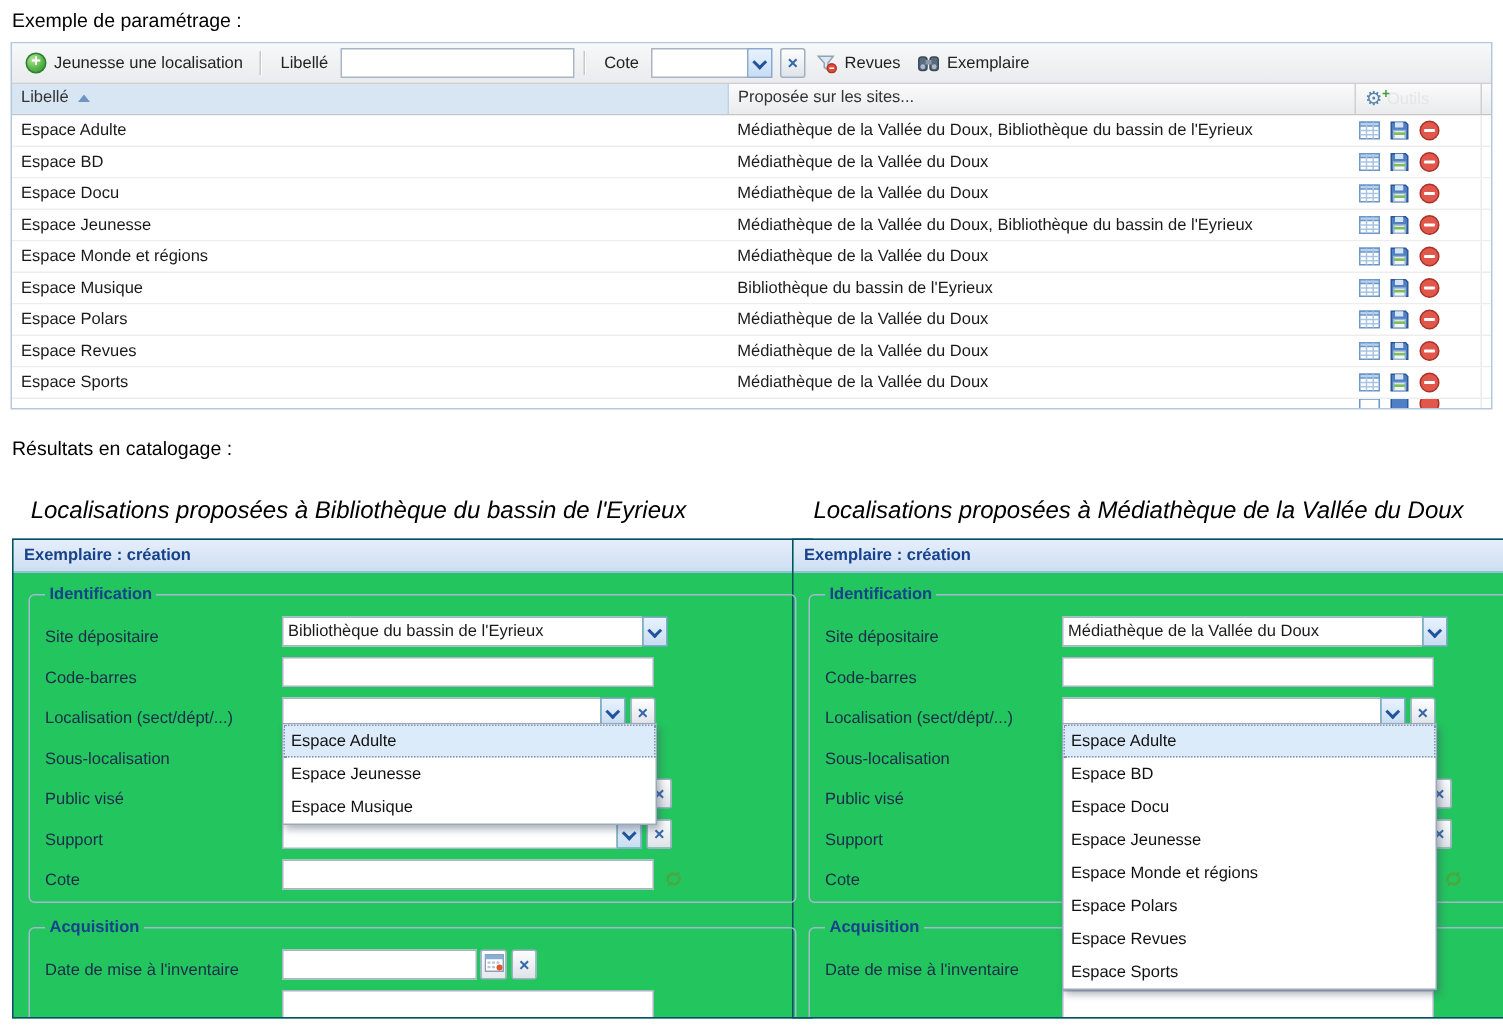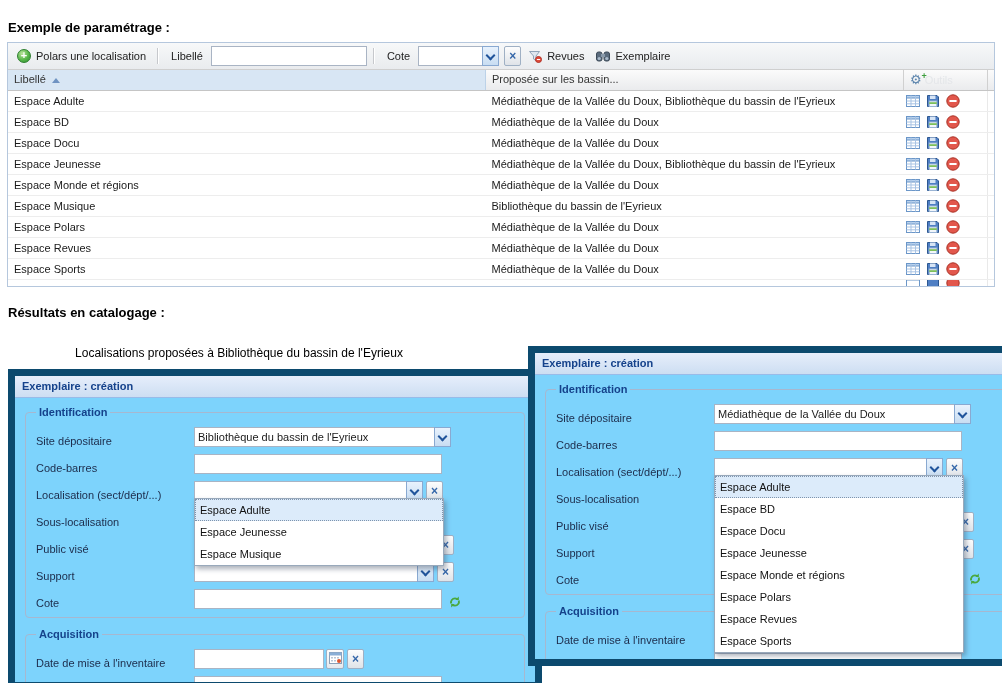--- a/index.html
+++ b/index.html
@@ -1,17 +1,17 @@
 <!DOCTYPE html>
 <html><head>
 <meta charset="utf-8">
 <style>
   html,body{margin:0;padding:0;background:#fff}
   body{width:1002px;height:683px;font-family:"Liberation Sans",sans-serif;font-size:11px;color:#1a1a1a;overflow:hidden}
-  .sect-title{font-size:13px;font-weight:bold;color:#000;margin:20px 0 7px 8px}
+  .sect-title{font-size:13px;font-weight:normal;color:#000;margin:6px 0 7px 8px}
 
   
   .gridwrap{margin-left:7px;width:988px;border:1px solid #b5c7dd;box-sizing:border-box}
   .toolbar{height:26px;display:flex;align-items:center;background:linear-gradient(#f7f8f9,#e9ebee);border-bottom:1px solid #cfcfcf;padding:0 4px;gap:2px}
   .tb-btn{display:flex;align-items:center;gap:5px;padding:1px 5px;border-radius:3px;cursor:pointer;color:#222;white-space:nowrap}
   .tb-sep{width:1px;height:16px;background:#c6c8cc;border-right:1px solid #fff;margin:0 4px}
   .tb-label{margin:0 6px;color:#222}
   .tb-input{width:148px;height:16px;border:1px solid #a9b4c4;padding:1px 3px;font:11px "Liberation Sans",sans-serif}
   .combo{display:flex;align-items:center}
   .combo-text{height:14px;line-height:14px;padding:2px 3px;background:#fff;border:1px solid #a9b4c4;border-right:0;font-size:11px;overflow:hidden;white-space:nowrap}
@@ -38,22 +38,22 @@
   .gc1{width:478px}
   .gc2{width:418px}
   .gc3{width:84px;display:flex;align-items:center;gap:6px;padding-left:3px}
   .gc4{flex:1;border-left:1px solid #e9e9e9}
   .grid-row.partial{height:6px;border-bottom:0;overflow:hidden}
   .icon{width:14px;height:14px;display:inline-flex;cursor:pointer;flex:none}
 
   
   .panels{display:flex;margin:26px 0 0 8px;gap:58px}
   .panel-col{width:462px}
-  .caption{text-align:center;font-size:12px;margin-bottom:9px;color:#000}
-  .panel{width:534px;height:320px;box-sizing:border-box;border:7px solid #0c4a6e;background:#7dd3fc;overflow:hidden}
+  .caption{text-align:center;font-style:italic;font-size:16px;margin-bottom:9px;color:#000}
+  .panel{width:534px;height:320px;box-sizing:border-box;border:1px solid #0c4a6e;background:#22c55e;overflow:hidden}
   .panel-header{height:22px;box-sizing:border-box;line-height:21px;padding-left:7px;font-weight:bold;color:#15428b;background:linear-gradient(#e6eefb,#cddef2);border-bottom:1px solid #99bbe8}
   .panel-body{position:relative;padding:6px 8px}
   .fs{border:1px solid #a7b7cf;border-radius:4px;margin:2px;padding:2px 8px 8px 10px}
   .fs legend{font-weight:bold;color:#15428b;padding:0 3px;font-size:11px}
   .fs-acq{margin-top:10px}
   .frow{display:flex;align-items:flex-end;height:27px;position:relative}
   .flabel{flex:0 0 158px;color:#1c2b4a;white-space:nowrap;overflow:hidden}
   .txt{height:16px;border:1px solid #a9b4c4;padding:1px 3px;font:11px "Liberation Sans",sans-serif;background:#fff}
   .w-site{width:233px}
   .w-code{width:240px}
@@ -70,21 +70,21 @@
 </style>
 </head>
 <body>
 
 <h1 class="sect-title">Exemple de paramétrage :</h1>
 
 <div class="gridwrap">
   <div class="toolbar">
     <div class="tb-btn">
       <span class="ic-add">+</span>
-      <span>Polars une localisation</span>
+      <span>Jeunesse une localisation</span>
     </div>
     <span class="tb-sep"></span>
     <span class="tb-label">Libellé</span>
     <input class="tb-input" value="" style="">
     <span class="tb-sep"></span>
     <span class="tb-label">Cote</span>
     <div class="combo">
       <div class="combo-text w-tbsites"></div>
       <div class="trigger">
           <i class="chev"></i>
@@ -115,21 +115,21 @@
       </span>
       <span>Exemplaire</span>
     </div>
   </div>
 
   <div class="grid-header">
     <div class="gh gh1">
       <span>Libellé</span><span class="sort-asc"></span>
     </div>
     <div class="gh gh2">
-      <span>Proposée sur les bassin...</span>
+      <span>Proposée sur les sites...</span>
     </div>
     <div class="gh gh3">
       <span class="gear"><span>⚙</span><i class="plus">+</i></span>
       <span class="ghost">Outils</span>
     </div>
     <div class="gh gh4"></div>
   </div>
 
   <div class="grid-row">
     <div class="gc gc1">Espace Adulte</div>
@@ -548,20 +548,21 @@
           <div class="frow">
             <span class="flabel"></span>
             <input class="txt w-code" style="">
           </div>
         </fieldset>
       </div>
     </div>
   </div>
 
   <div class="panel-col">
+    <div class="caption">Localisations proposées à Médiathèque de la Vallée du Doux</div>
     <div class="panel">
       <div class="panel-header">Exemplaire : création</div>
       <div class="panel-body">
         <fieldset class="fs">
           <legend>Identification</legend>
           <div class="frow">
             <span class="flabel">Site dépositaire</span>
             <div class="combo">
               <div class="combo-text w-site">Médiathèque de la Vallée du Doux</div>
               <div class="trigger">

